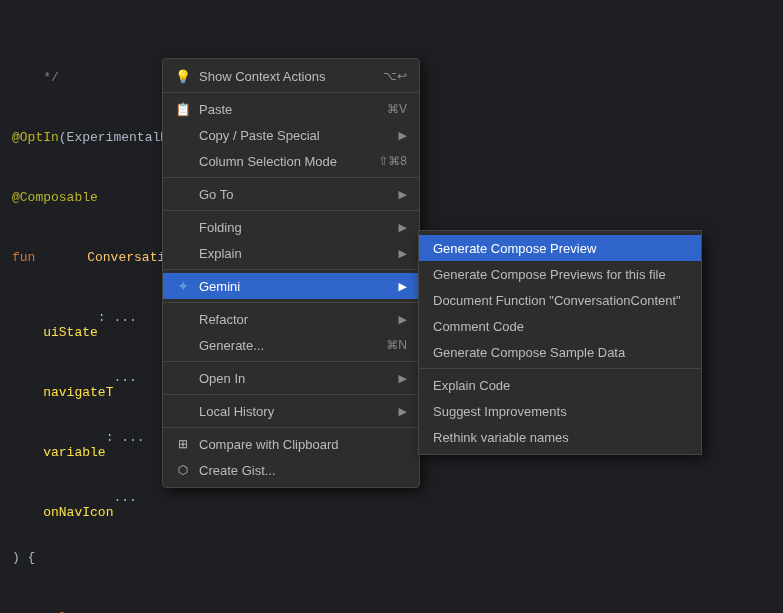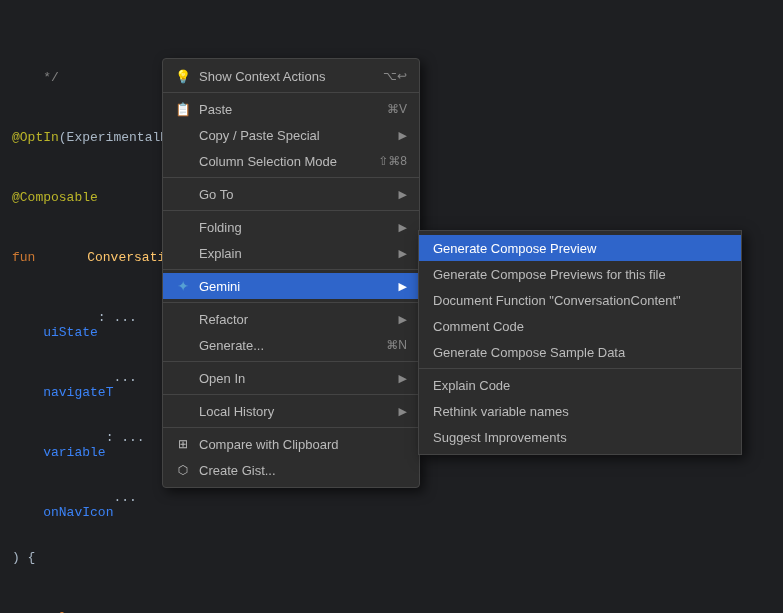--- a/index.html
+++ b/index.html
@@ -30,21 +30,21 @@
       height: 20px;
       display: flex;
       align-items: center;
     }
 
     .c-comment { color: #808080; }
     .c-annotation { color: #bbb529; }
     .c-keyword { color: #cc7832; }
     .c-function { color: #ffc66d; margin-left: 44px; }
     .c-class { color: #a9b7c6; }
-    .c-param { color: #3b82f6; margin-top: 30px; }
+    .c-param { color: #fde047; margin-top: 30px; }
 
     
     .context-menu {
       position: absolute;
       top: 58px;
       left: 162px;
       width: 258px;
       background: #2d2d2d;
       border: 1px solid #444;
       border-radius: 4px;
@@ -109,21 +109,21 @@
       height: 1px;
       background: #444;
       margin: 3px 0;
     }
 
     
     .submenu {
       position: absolute;
       top: 230px;
       left: 418px;
-      width: 324px;
+      width: 284px;
       background: #2d2d2d;
       border: 1px solid #444;
       border-radius: 0;
       box-shadow: 4px 4px 12px rgba(0,0,0,0.6);
       z-index: 11;
       padding: 4px 0;
     }
 
     .submenu-item {
       display: flex;
@@ -350,19 +350,19 @@
     <span>Generate Compose Sample Data</span>
   </div>
 
   <div class="submenu-divider"></div>
 
   <div class="submenu-item">
     <span>Explain Code</span>
   </div>
 
   <div class="submenu-item">
+    <span>Suggest Improvements</span>
+  </div>
+
+  <div class="submenu-item">
     <span>Rethink variable names</span>
   </div>
-
-  <div class="submenu-item">
-    <span>Suggest Improvements</span>
-  </div>
 </div>
 
 </body></html>

